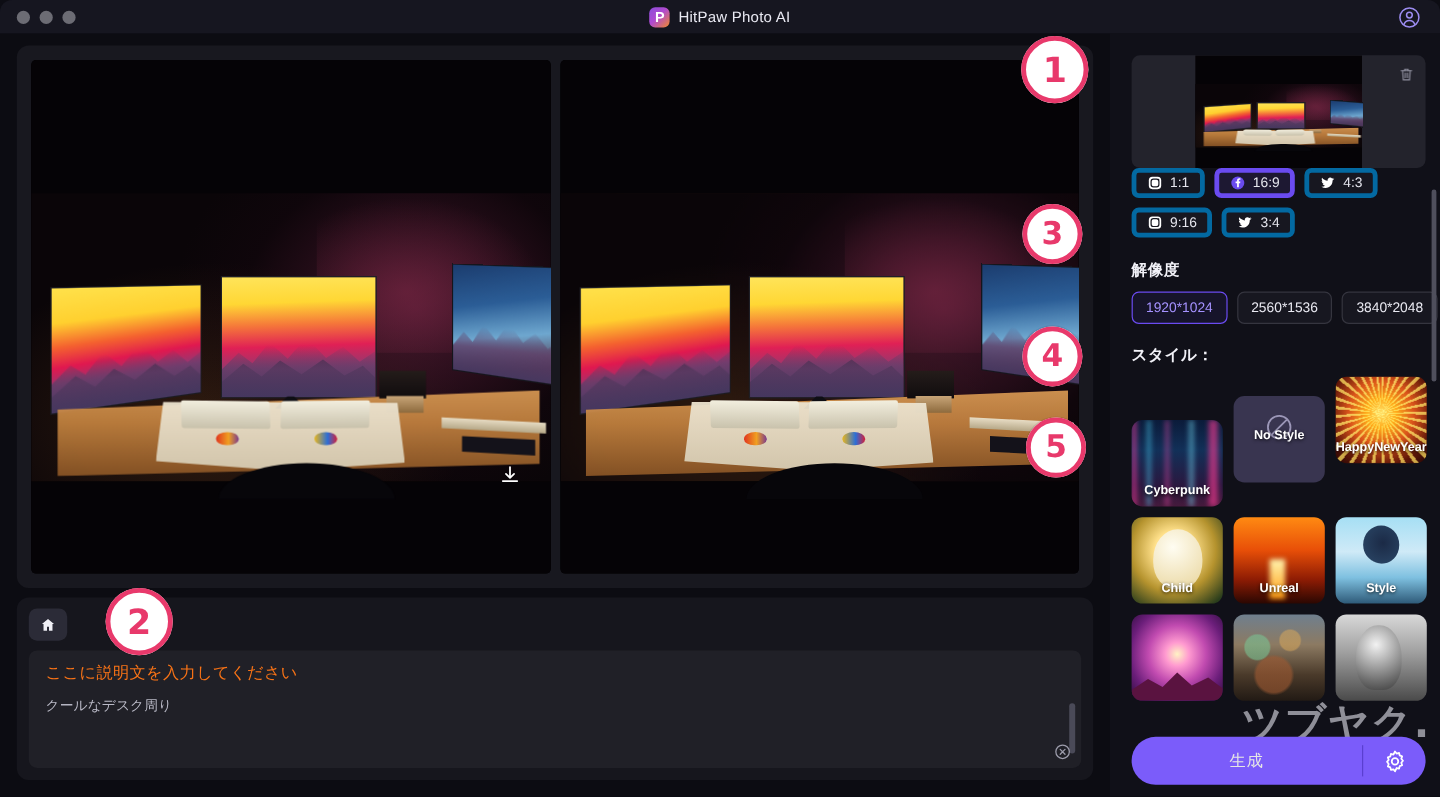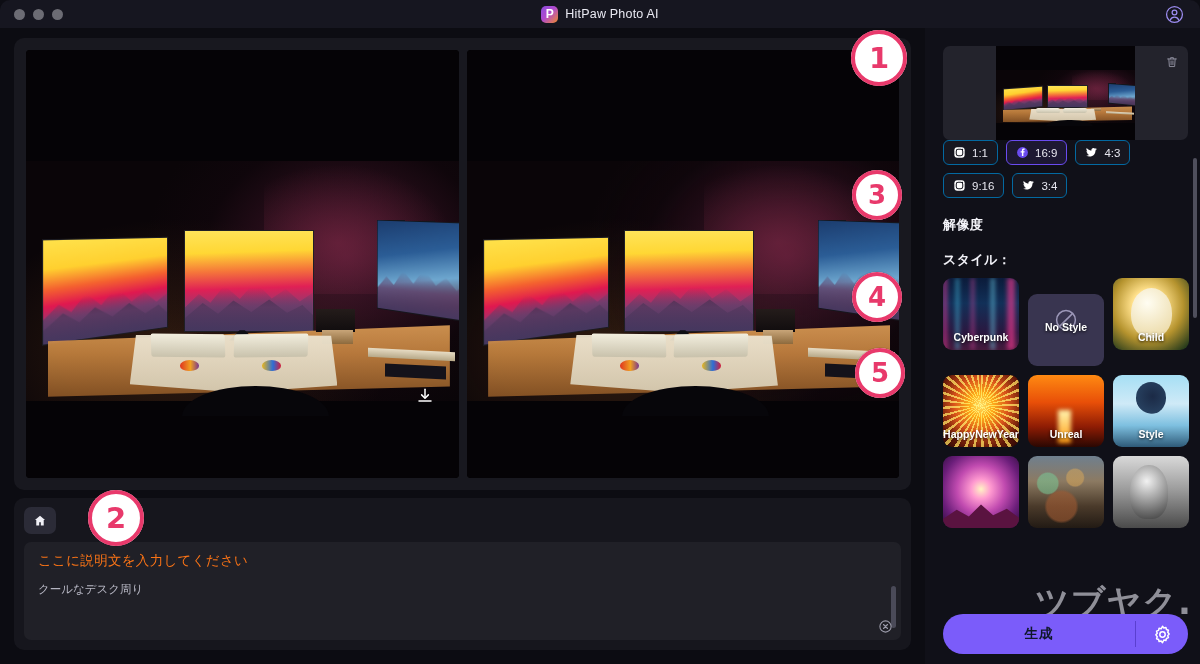--- a/index.html
+++ b/index.html
@@ -241,21 +241,21 @@
   }
   #trash-icon {
     position: absolute; right: 9px; top: 9px;
     width: 14px; height: 14px; z-index: 4;
   }
   .chips {
     display: flex; flex-wrap: wrap; gap: 8px;
   }
   .chip {
     height: 25px; padding: 0 9px;
-    border: 1px solid #0369a1; border-radius: 6px;
+    border: 4px solid #0369a1; border-radius: 6px;
     background: #171720;
     display: flex; align-items: center; gap: 6px;
     font-size: 11.5px; color: #e7e7ef;
   }
   .chip.selected {
     border-color: #6a4bf0; background: #1d1832;
   }
   .chip svg { display: block; }
   .res-row { display: flex; gap: 8px; }
   .res-chip {
@@ -277,21 +277,21 @@
     border-radius: 9px; overflow: hidden;
     display: flex; align-items: flex-end; justify-content: center;
   }
   .style-name {
     position: relative; z-index: 3;
     font-size: 10.5px; color: #fff; font-weight: bold;
     padding-bottom: 7px; text-shadow: 0 1px 3px rgba(0,0,0,.85);
     white-space: nowrap;
   }
   .sc-cyberpunk { background:
-      linear-gradient(180deg,#0b1b3a 0%,#123058 35%,#2a1840 75%,#451a3c 100%); }
+      linear-gradient(180deg,#0b1b3a 0%,#123058 35%,#2a1840 75%,#451a3c 100%); margin-top: 36px; }
   .sc-cyberpunk::after { content:""; position:absolute; inset:0;
     background:
       linear-gradient(90deg, rgba(255,60,160,.55) 0 5%, rgba(0,0,0,0) 6% 16%, rgba(80,220,255,.45) 17% 21%, rgba(0,0,0,0) 22% 36%, rgba(255,80,180,.4) 37% 41%, rgba(0,0,0,0) 42% 62%, rgba(120,230,255,.45) 63% 68%, rgba(0,0,0,0) 69% 84%, rgba(255,60,150,.6) 85% 94%, rgba(0,0,0,0) 95%);
     filter: blur(2px); }
   .sc-nostyle { background: #393550; display:flex; align-items:center; justify-content:center;margin-top:16px; }
   .sc-happy { background:
       radial-gradient(circle at 50% 42%, #ffe066 0%, #ffab1a 22%, #d9531a 48%, #5e1608 78%, #210505 100%); }
   .sc-happy::after { content:""; position:absolute; inset:0;
     background: repeating-conic-gradient(from 0deg at 50% 42%, rgba(255,220,90,.75) 0deg 4deg, rgba(0,0,0,0) 4deg 11deg);
     mix-blend-mode: screen; }
@@ -334,21 +334,21 @@
     position: absolute; left: 18px; bottom: 10px;
     width: 245px; height: 40px;
     background: #7b5cfa;
     border-radius: 20px;
     display: flex; align-items: center;
     z-index: 12;
   }
   #generate-btn {
     flex: 1 1 auto; height: 100%;
     display: flex; align-items: center; justify-content: center;
-    font-size: 13.5px; color: #0f172a; font-weight: bold;
+    font-size: 13.5px; color: #e5e5e5; font-weight: normal;
     letter-spacing: 1px;
   }
   #gen-divider { width: 1px; height: 26px; background: #5a3fd0; }
   #gear-btn {
     width: 52px; height: 100%;
     display: flex; align-items: center; justify-content: center;
   }
 
   
   #watermark {
@@ -567,38 +567,43 @@
       </div>
       <div class="chip">
         <svg viewBox="0 0 24 24" width="13" height="13">
             <path d="M22 5.4c-.8.4-1.6.6-2.5.7.8-.5 1.4-1.3 1.7-2.2-.8.5-1.7.9-2.6 1.1-1.6-1.7-4.3-1.7-5.9 0-.9 1-1.3 2.3-1 3.6C8.3 8.3 5.2 6.6 3.2 3.9c-1.1 1.9-.6 4.3 1.3 5.6-.7 0-1.3-.2-1.9-.5 0 2 1.4 3.7 3.3 4.1-.6.2-1.3.2-1.9.1.6 1.7 2.1 2.8 3.9 2.9-1.6 1.2-3.7 1.8-5.7 1.6 1.9 1.2 4.1 1.9 6.3 1.9 7 0 11.1-6 10.8-11.4.9-.6 1.7-1.4 2.3-2.3z" fill="#ffffff"></path>
           </svg>
         <span>3:4</span>
       </div>
     </div>
 
     <div class="section-label" style="margin-top:18px">解像度</div>
+    <div class="res-row">
+      <div class="res-chip selected">1920*1024</div>
+      <div class="res-chip">2560*1536</div>
+      <div class="res-chip">3840*2048</div>
+    </div>
 
     <div class="section-label" style="margin-top:17px">スタイル：</div>
     <div id="style-grid">
       <div class="style-card sc-cyberpunk">
         <div class="style-name">Cyberpunk</div>
       </div>
       <div class="style-card sc-nostyle">
         <svg style="position:absolute;top:14px;left:26px;z-index:2" viewBox="0 0 24 24" width="24" height="24" fill="none" stroke="#9c97b8" stroke-width="1.5">
           <circle cx="12" cy="12" r="9.4"></circle>
             <path d="M5.6 18.4 18.4 5.6"></path>
         </svg>
         <div class="style-name">No Style</div>
       </div>
+      <div class="style-card sc-happy">
+        <div class="style-name">HappyNewYear</div>
+      </div>
       <div class="style-card sc-child">
         <div class="style-name">Child</div>
-      </div>
-      <div class="style-card sc-happy">
-        <div class="style-name">HappyNewYear</div>
       </div>
       <div class="style-card sc-unreal">
         <div class="style-name">Unreal</div>
       </div>
       <div class="style-card sc-ghibli">
         <div class="style-name">Style</div>
       </div>
       <div class="style-card sc-sunset">
         <div class="style-name"></div>
       </div>

